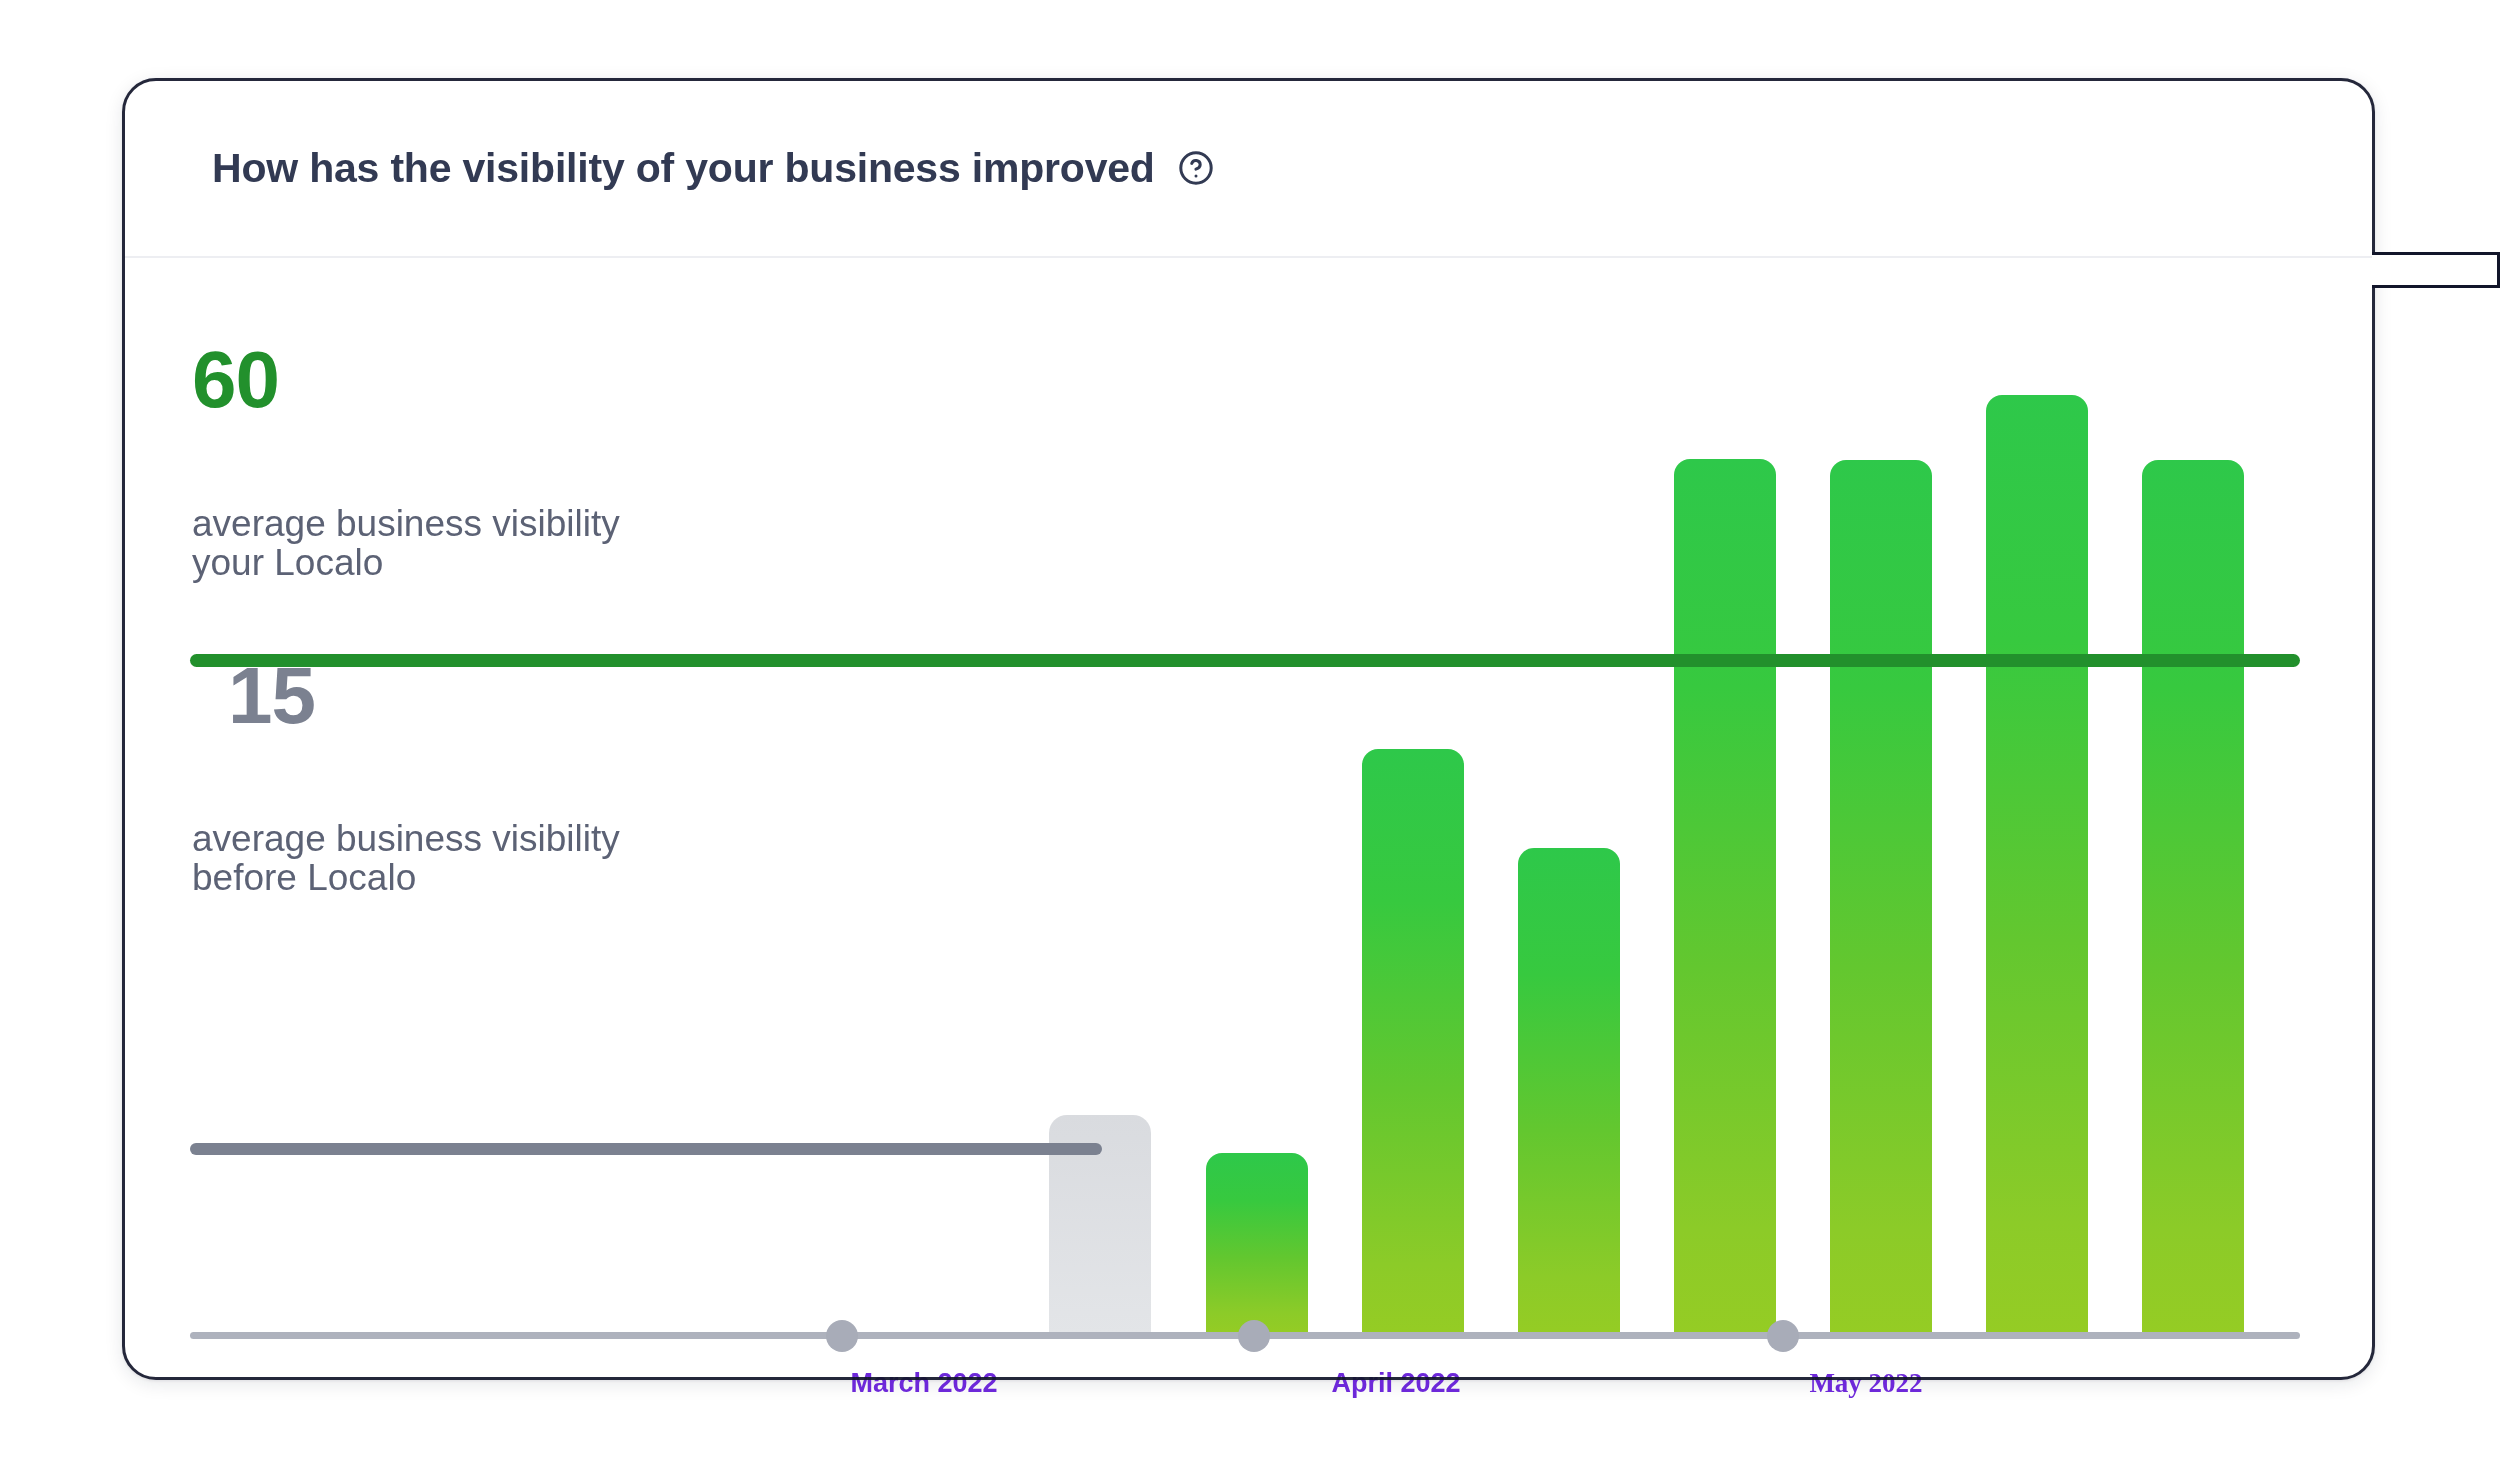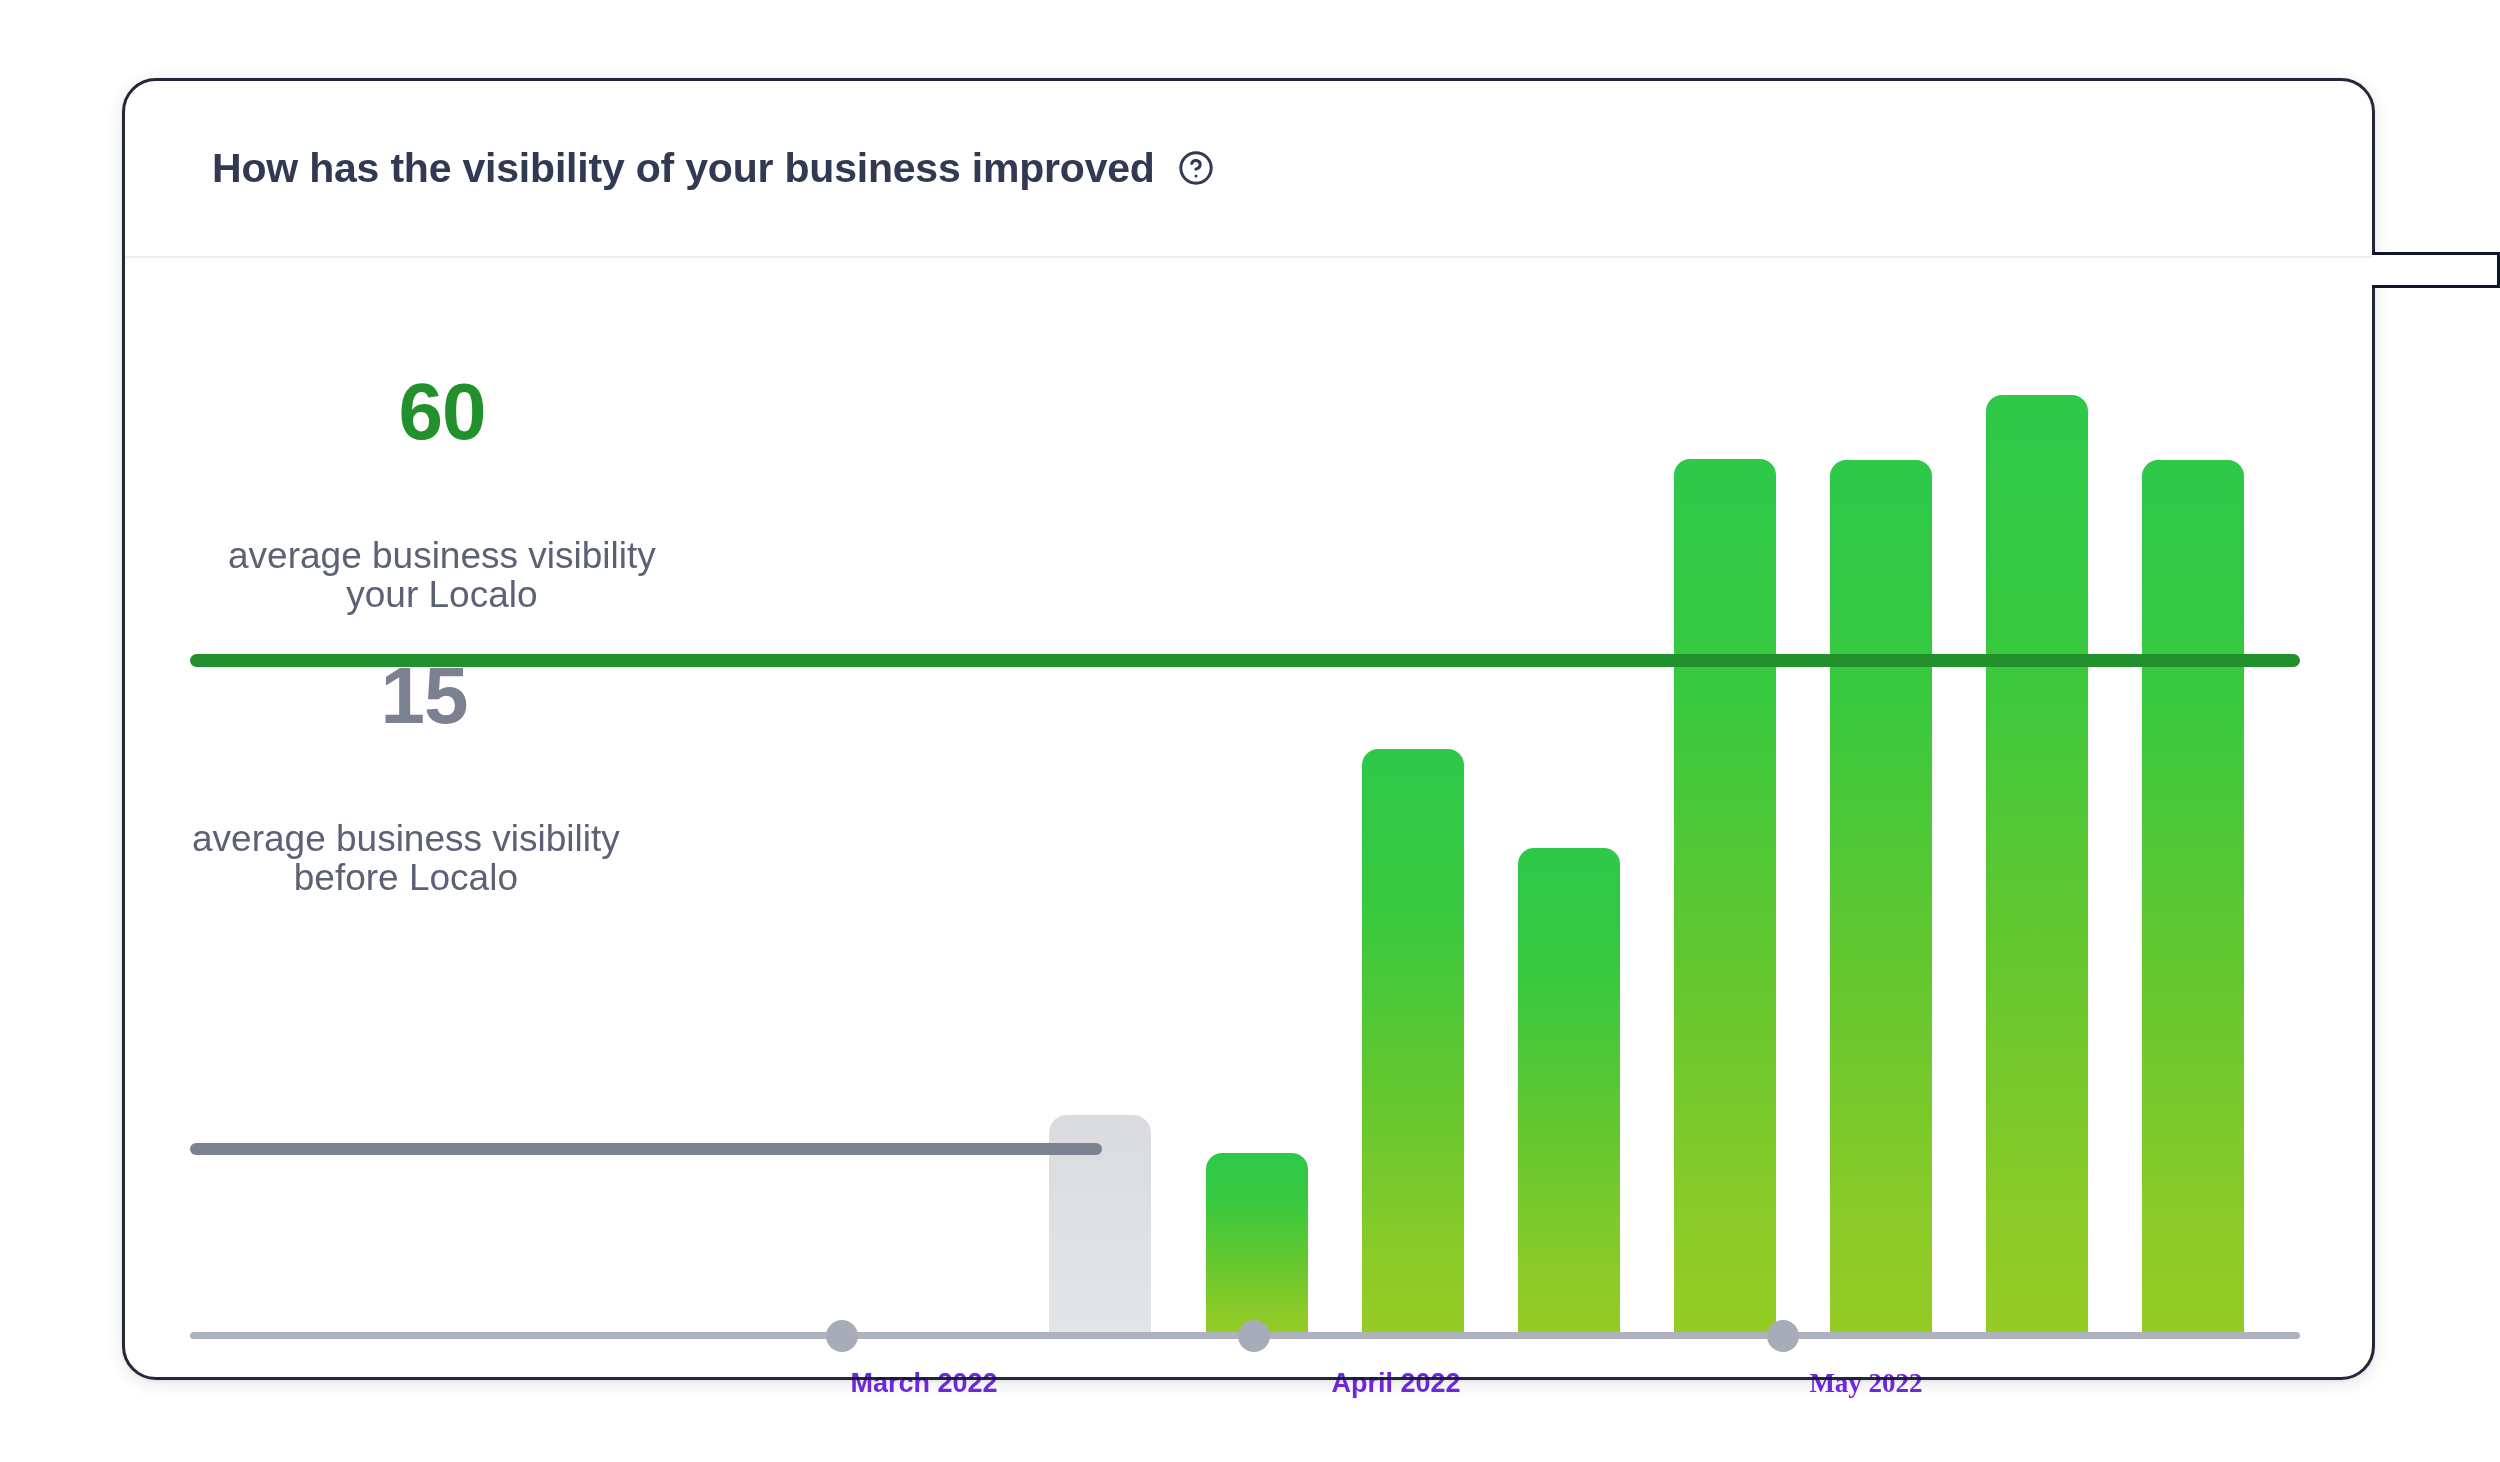--- a/index.html
+++ b/index.html
@@ -9,21 +9,20 @@
     background: #ffffff;
     font-family: "Liberation Sans", sans-serif;
     overflow: hidden;
   }
 
   #stage {
     position: relative;
     width: 2461px;
     height: 1462px;
     background: #ffffff;
-    text-align: center;
   }
 
   
   .card {
     position: absolute;
     left: 122px;
     top: 78px;
     width: 2253px;
     height: 1302px;
     background: #ffffff;
@@ -130,21 +129,21 @@
   .stat.before .value { color: #7b8190; margin-left: 36px; }
 
   .stat .caption {
     font-size: 37px;
     line-height: 1.06;
     color: #5c6275;
     font-weight: 400;
   }
   .stat .caption span { display: block; }
 
-  .stat.with        { top: 116px; margin-left: 36px; }
+  .stat.with        { top: 84px; }
   .stat.with .caption   { margin-top: 86px; }
   .stat.before      { top: 400px; }
   .stat.before .caption { margin-top: 85px; }
 
   
   .axis-line {
     position: absolute;
     left: 66px;
     width: 2110px;
     top: 1074px;         

